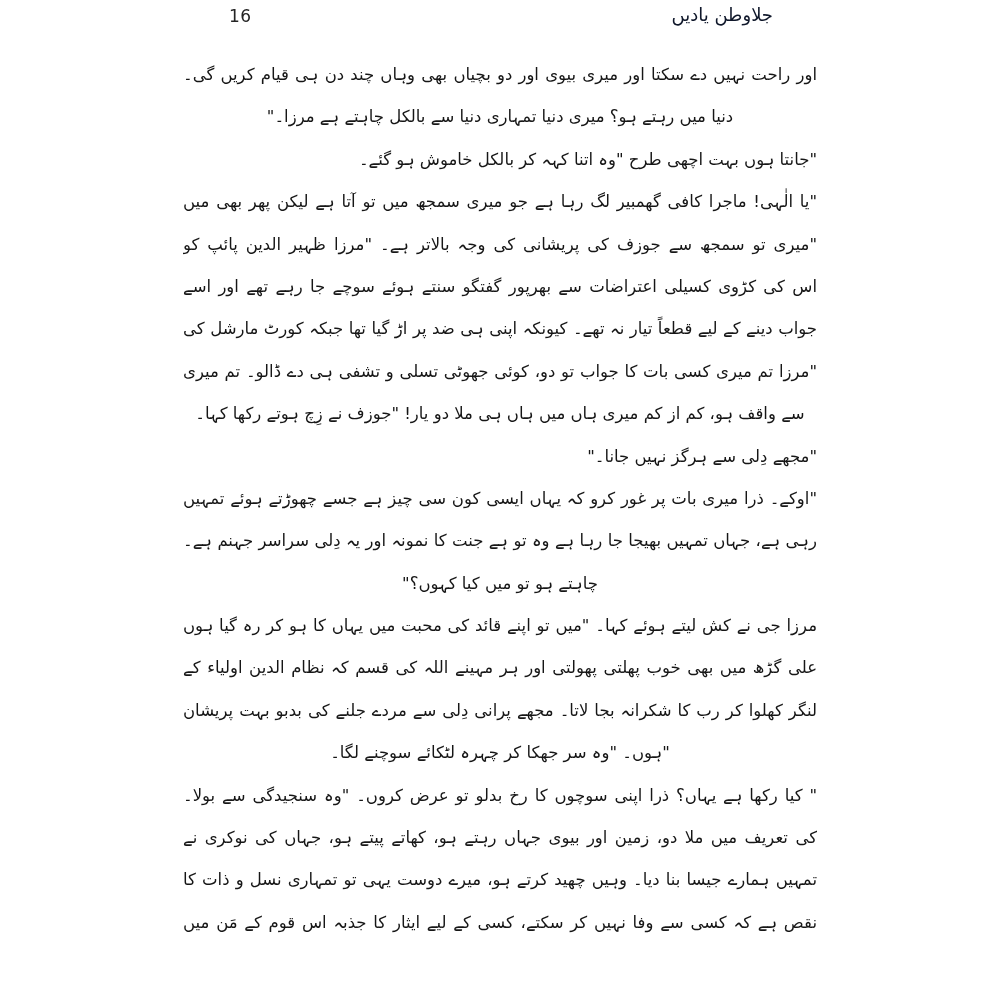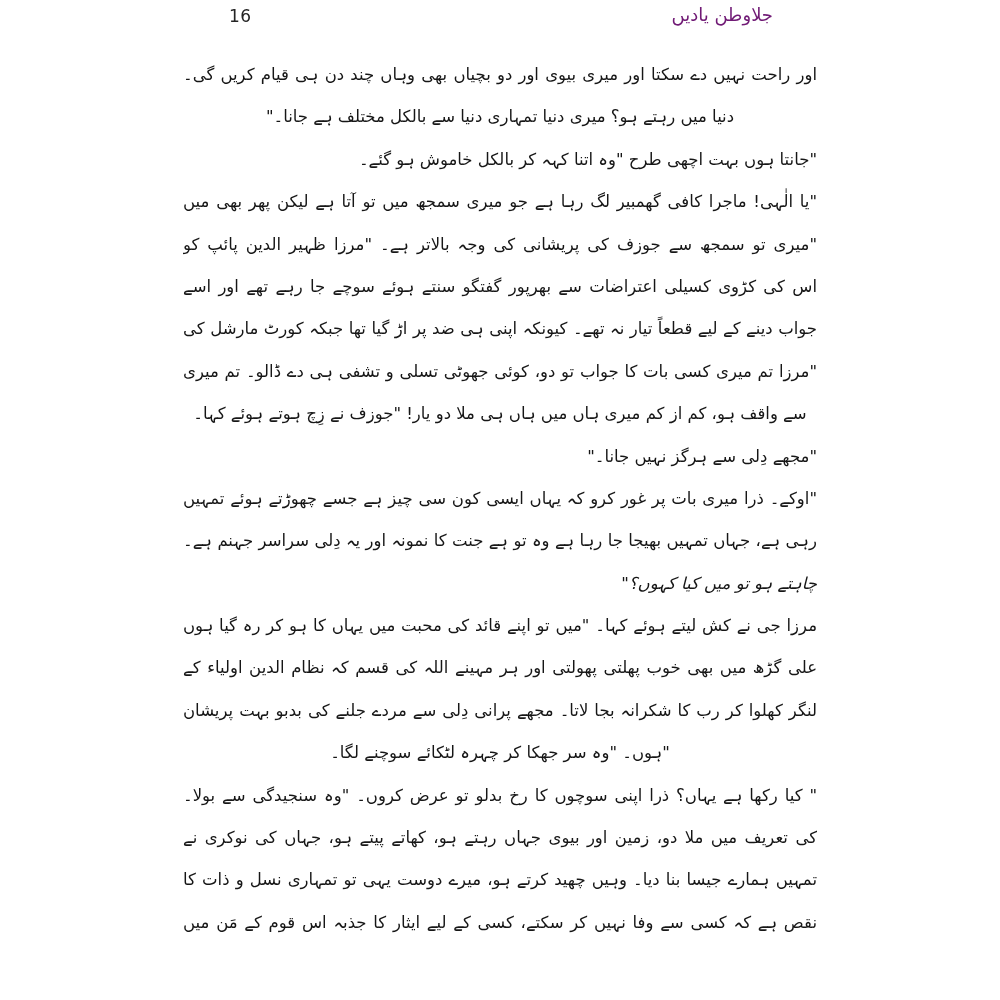--- a/index.html
+++ b/index.html
@@ -24,62 +24,62 @@
     font-size: 17px;
     letter-spacing: 0.5px;
     color: #242424;
   }
   .booktitle {
     position: absolute;
     right: 227px;
     top: 4px;
     direction: rtl;
     font-size: 18px;
-    color: #701a75;
+    color: #0f172a;
   }
   
   .textblock {
     position: absolute;
     left: 183px;
     top: 54px;
     width: 634px;
     direction: rtl;
   }
   .ln {
     height: 42.4px;
     line-height: 42.4px;
     font-size: 16.5px;
     overflow: hidden;
     color: #161616;
   }
   .al-full   { text-align: justify; text-align-last: justify; }
   .al-right  { text-align: right; }
-  .al-left   { text-align: right; font-style: italic; }
+  .al-left   { text-align: center; }
   .al-center { text-align: center; }
 </style>
 </head>
 <body>
 
 <div class="page">
 
   <div>
     <span class="pagenum">16</span>
     <span class="booktitle">جلاوطن یادیں</span>
   </div>
 
   <div class="textblock">
     <div class="ln al-full">اور راحت نہیں دے سکتا اور میری بیوی اور دو بچیاں بھی وہاں چند دن ہی قیام کریں گی۔ تم تو نجانے کس</div>
-    <div class="ln al-center">دنیا میں رہتے ہو؟ میری دنیا تمہاری دنیا سے بالکل مختلف ہے جانا۔"</div>
+    <div class="ln al-center">دنیا میں رہتے ہو؟ میری دنیا تمہاری دنیا سے بالکل چاہتے ہے مرزا۔"</div>
     <div class="ln al-right">"جانتا ہوں بہت اچھی طرح "وہ اتنا کہہ کر بالکل خاموش ہو گئے۔</div>
     <div class="ln al-full">"یا الٰہی! ماجرا کافی گھمبیر لگ رہا ہے جو میری سمجھ میں تو آتا ہے لیکن پھر بھی میں متذبذب ہوں۔"</div>
     <div class="ln al-full">"میری تو سمجھ سے جوزف کی پریشانی کی وجہ بالاتر ہے۔ "مرزا ظہیر الدین پائپ کو ہونٹوں میں دبائے</div>
     <div class="ln al-full">اس کی کڑوی کسیلی اعتراضات سے بھرپور گفتگو سنتے ہوئے سوچے جا رہے تھے اور اسے کسی سوال کا</div>
     <div class="ln al-full">جواب دینے کے لیے قطعاً تیار نہ تھے۔ کیونکہ اپنی ہی ضد پر اڑ گیا تھا جبکہ کورٹ مارشل کی دھمکی اور پھر</div>
     <div class="ln al-full">"مرزا تم میری کسی بات کا جواب تو دو، کوئی جھوٹی تسلی و تشفی ہی دے ڈالو۔ تم میری فکر مندی کے لیول</div>
-    <div class="ln al-center">سے واقف ہو، کم از کم میری ہاں میں ہاں ہی ملا دو یار! "جوزف نے زِچ ہوتے ہوئے کہا۔</div>
+    <div class="ln al-center">سے واقف ہو، کم از کم میری ہاں میں ہاں ہی ملا دو یار! "جوزف نے زِچ ہوتے رکھا کہا۔</div>
     <div class="ln al-right">"مجھے دِلی سے ہرگز نہیں جانا۔"</div>
     <div class="ln al-full">"اوکے۔ ذرا میری بات پر غور کرو کہ یہاں ایسی کون سی چیز ہے جسے چھوڑتے ہوئے تمہیں تکلیف ہو</div>
     <div class="ln al-full">رہی ہے، جہاں تمہیں بھیجا جا رہا ہے وہ تو ہے جنت کا نمونہ اور یہ دِلی سراسر جہنم ہے۔ تم سمجھنا ہی نہیں</div>
     <div class="ln al-left">چاہتے ہو تو میں کیا کہوں؟"</div>
     <div class="ln al-full">مرزا جی نے کش لیتے ہوئے کہا۔ "میں تو اپنے قائد کی محبت میں یہاں کا ہو کر رہ گیا ہوں ورنہ وکالت تو</div>
     <div class="ln al-full">علی گڑھ میں بھی خوب پھلتی پھولتی اور ہر مہینے اللہ کی قسم کہ نظام الدین اولیاء کے مزار پر ایک دن کے لیے</div>
     <div class="ln al-full">لنگر کھلوا کر رب کا شکرانہ بجا لاتا۔ مجھے پرانی دِلی سے مردے جلنے کی بدبو بہت پریشان رکھتی ہے۔"</div>
     <div class="ln al-center">"ہوں۔ "وہ سر جھکا کر چہرہ لٹکائے سوچنے لگا۔</div>
     <div class="ln al-full">" کیا رکھا ہے یہاں؟ ذرا اپنی سوچوں کا رخ بدلو تو عرض کروں۔ "وہ سنجیدگی سے بولا۔ "اپنے علاقے</div>
     <div class="ln al-full">کی تعریف میں ملا دو، زمین اور بیوی جہاں رہتے ہو، کھاتے پیتے ہو، جہاں کی نوکری نے</div>

